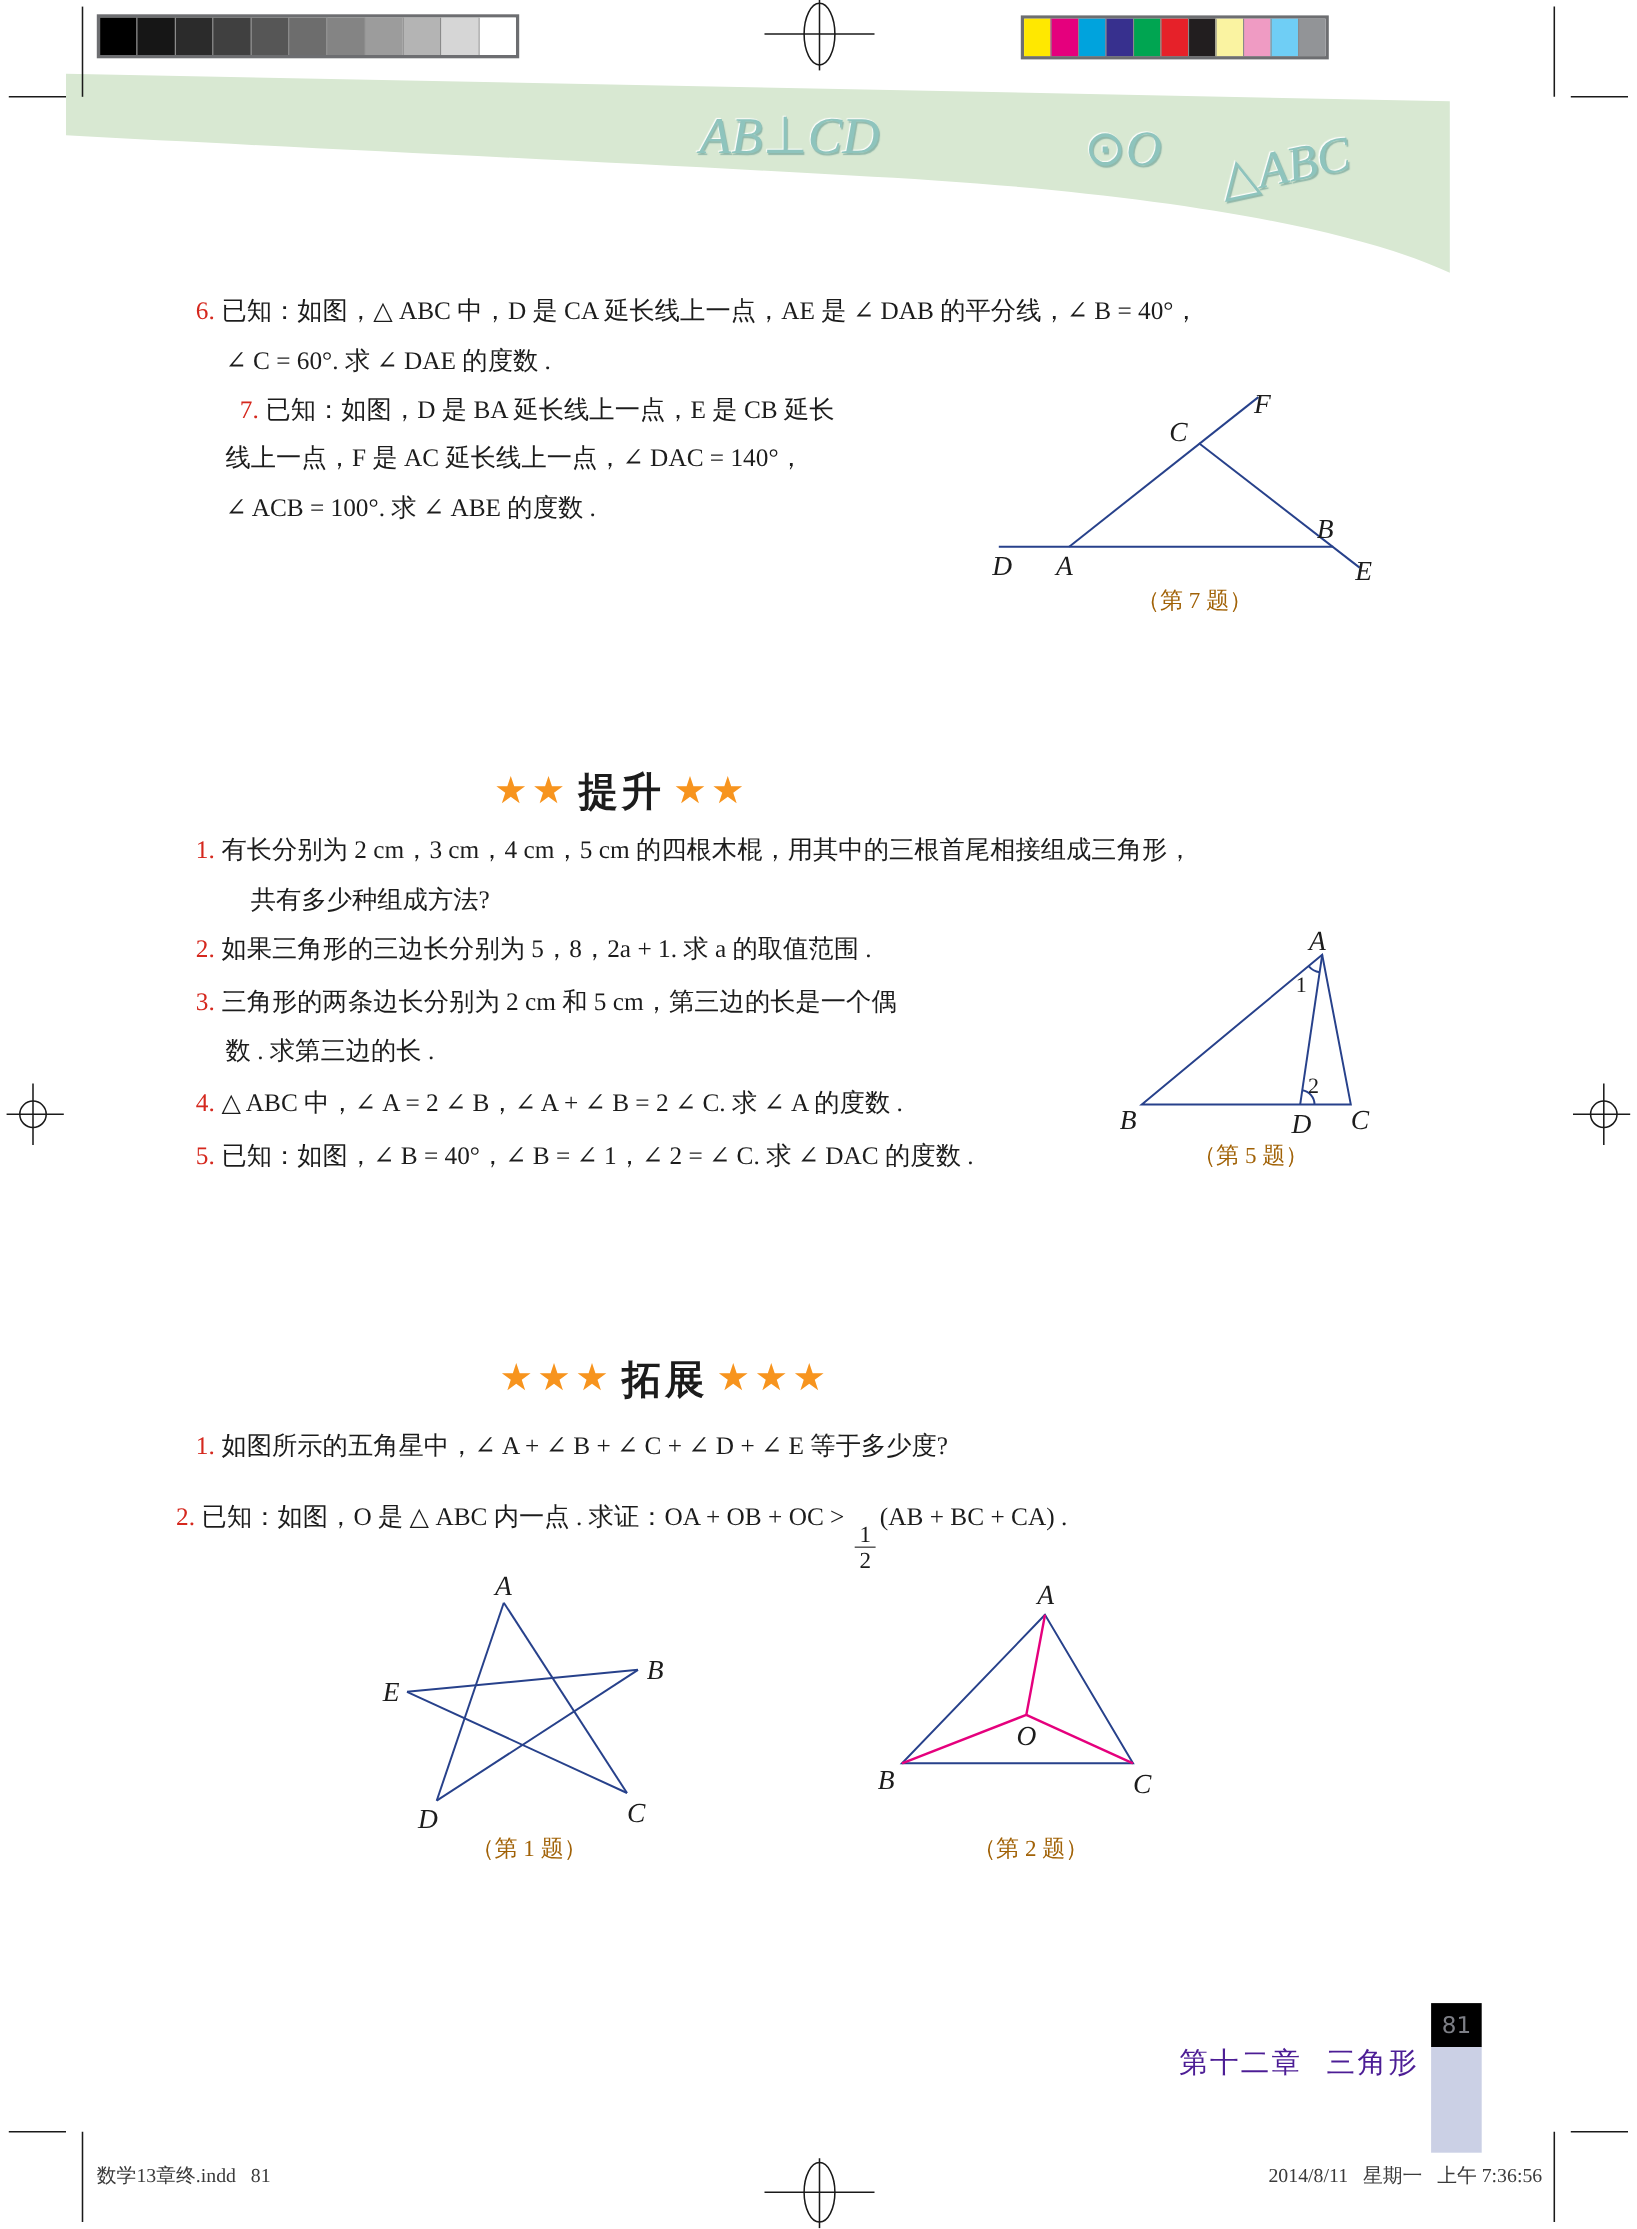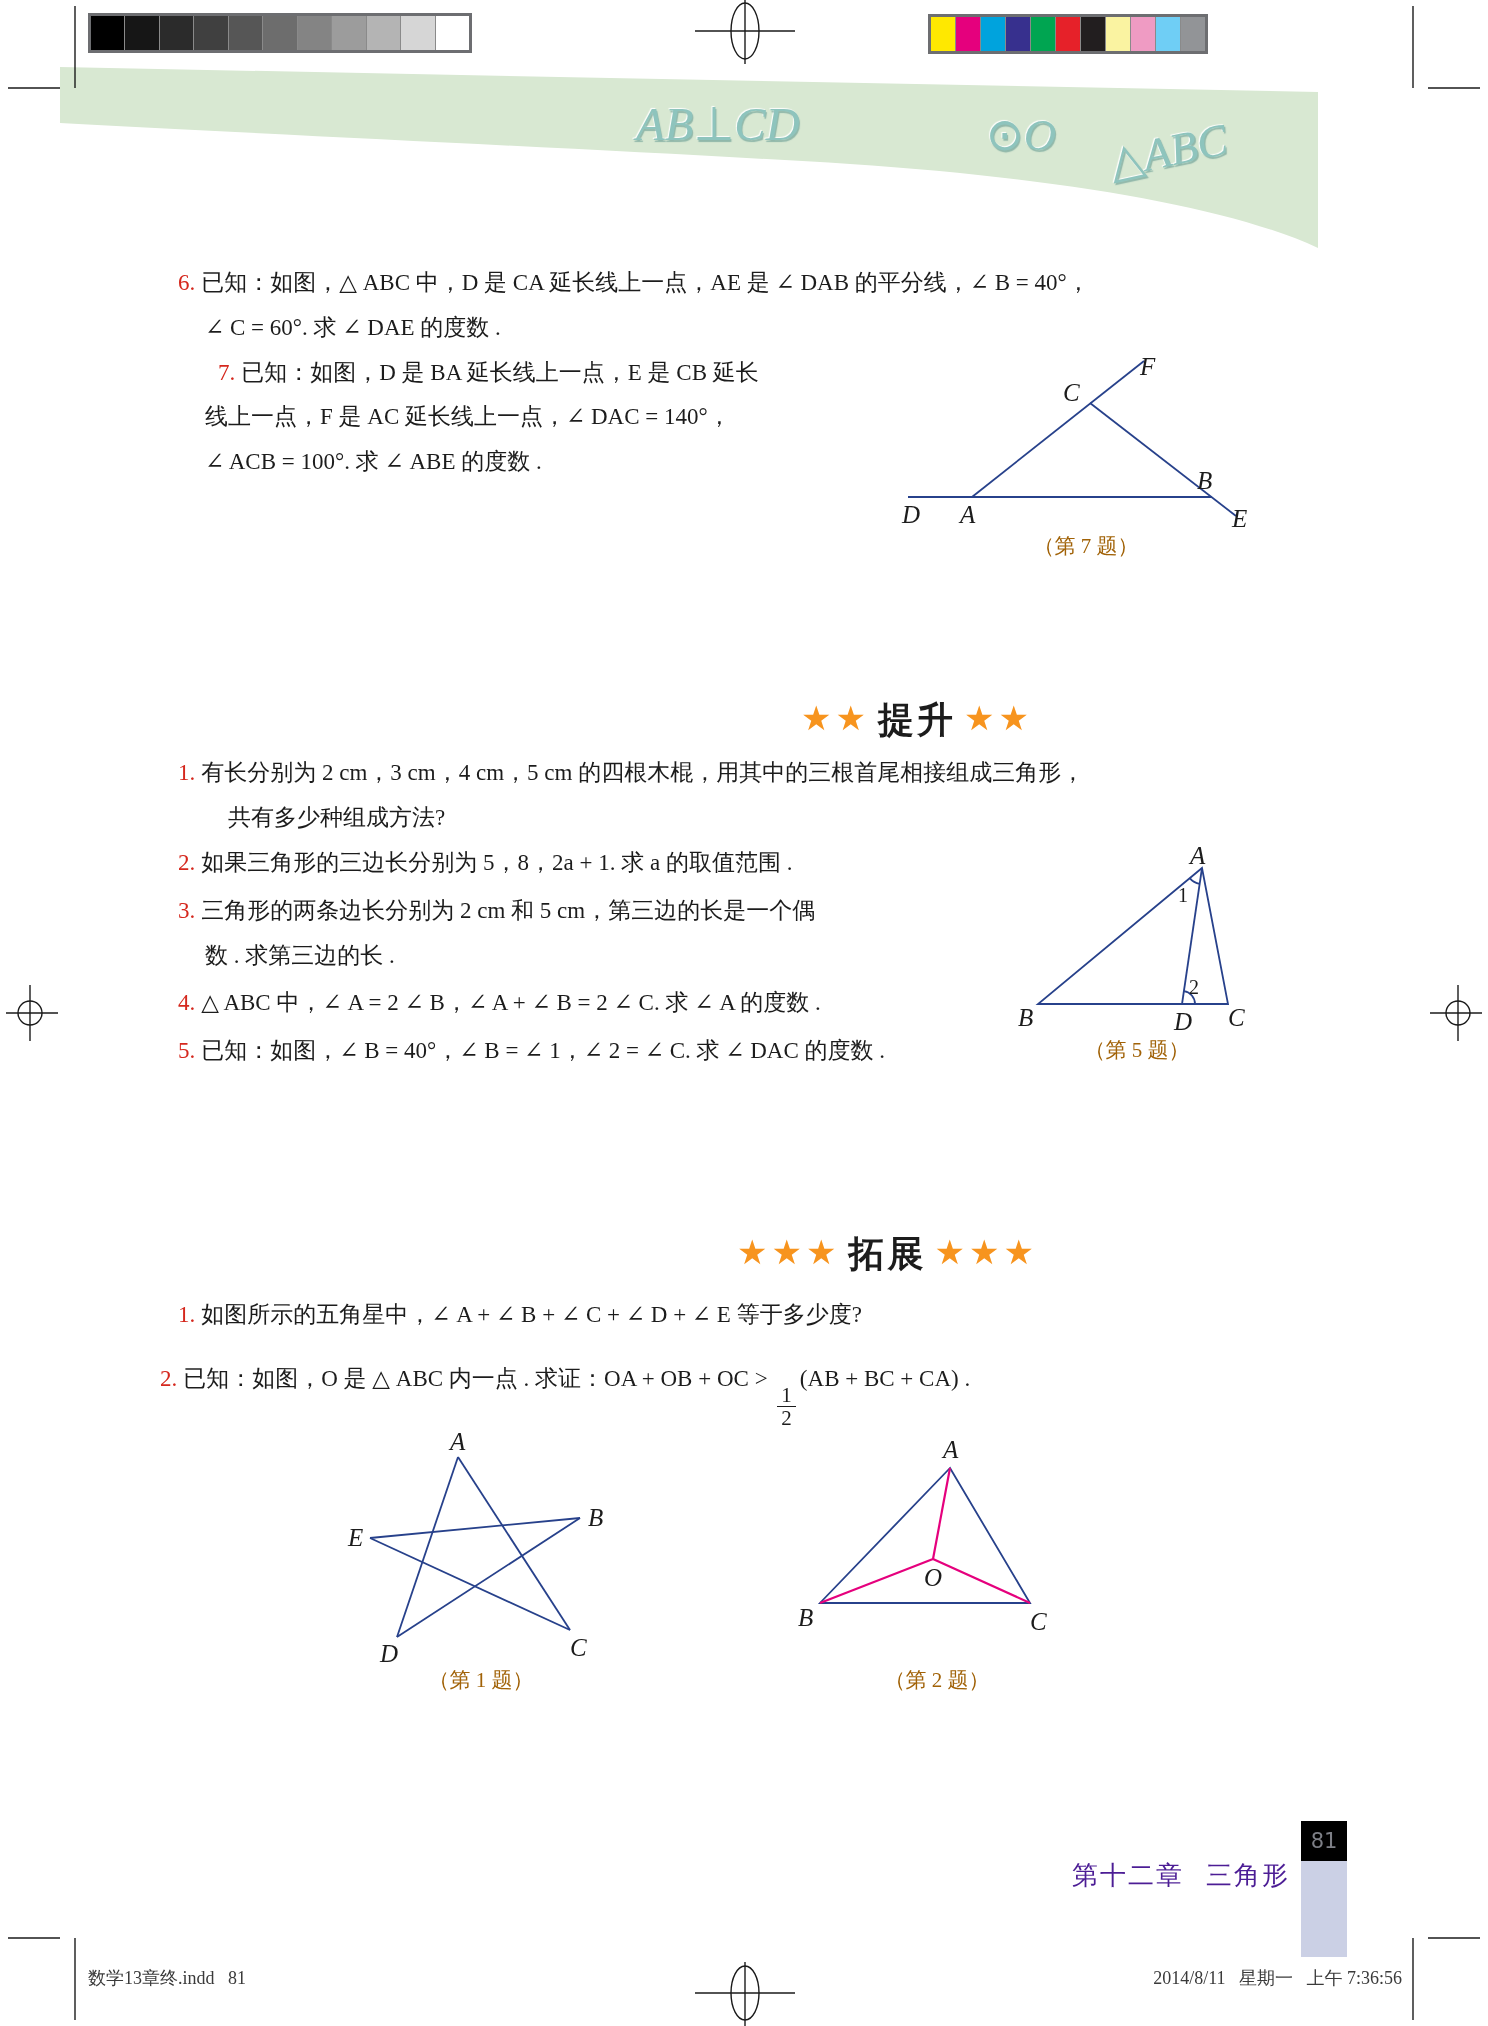--- a/index.html
+++ b/index.html
@@ -19,21 +19,21 @@
            font-family:"Liberation Serif","DejaVu Sans",serif;
            text-shadow:1px 2px 1px rgba(96,152,144,.6),-1px -1px 1px rgba(255,255,255,.95);
            white-space:pre;}
 
   
   .pline{position:absolute;font-size:23px;white-space:pre;line-height:30px;}
   .pnum{color:#d5281e;margin-right:6px;}
   .caption{position:absolute;font-size:21px;text-align:center;white-space:pre;color:#a16207;}
 
   
-  .sechead{position:absolute;text-align:right;white-space:pre;}
+  .sechead{position:absolute;text-align:left;white-space:pre;}
   .stars{color:#f7941e;font-family:"DejaVu Sans",sans-serif;font-size:34px;letter-spacing:4px;vertical-align:2px;}
   .sectitle{font-size:36px;font-weight:700;letter-spacing:3px;margin:0 8px;}
 
   
   .frac{display:inline-flex;flex-direction:column;align-items:center;vertical-align:-16px;
         line-height:1.05;font-size:21px;margin:0 4px;}
   .frac .num{border-bottom:1.5px solid #1c1c1c;padding:0 4px;}
 
   
   .figlabel{font-style:italic;font-size:25px;fill:#1c1c1c;

